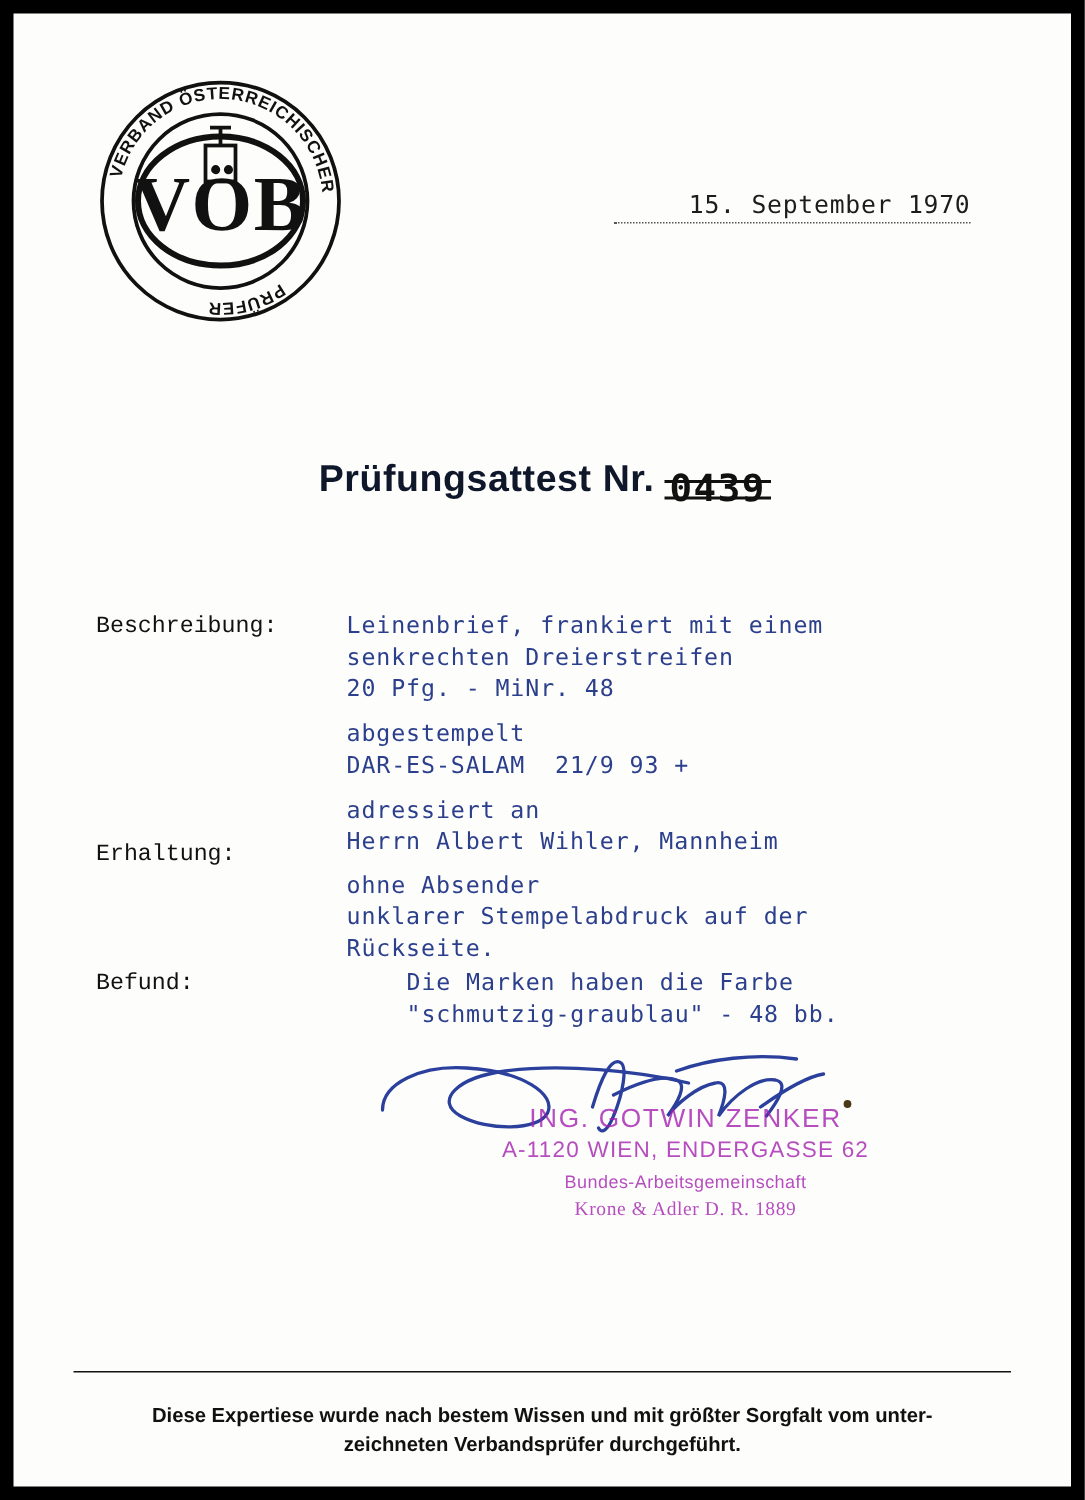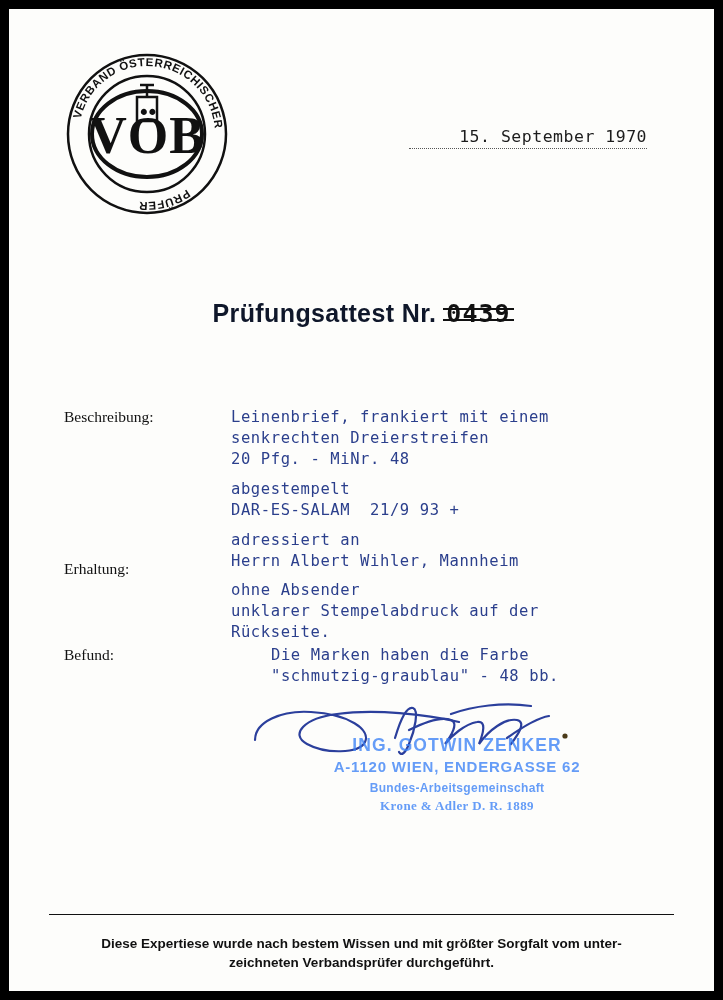--- a/index.html
+++ b/index.html
@@ -69,36 +69,37 @@
   #cert-number {
     display: inline-block;
     position: relative;
     font-family: "DejaVu Sans Mono", monospace;
     font-weight: bold;
     font-size: 25px;
     letter-spacing: 1px;
     color: #111;
     margin-left: 10px;
     vertical-align: middle;
+    margin-top: 12px;
   }
   #cert-number .strike-a,
   #cert-number .strike-b {
     position: absolute;
     left: -3px;
     right: -3px;
     height: 2px;
     background: #111;
   }
   #cert-number .strike-a { top: 9px; }
   #cert-number .strike-b { top: 20px; }
 
   
   .field-label {
     position: absolute;
-    font-family: Liberation Serif, serif;
+    font-family: Liberation Mono, monospace;
     font-size: 15.5px;
     color: #111;
     white-space: nowrap;
   }
   #label-beschreibung { left: 55px; top: 399px; }
   #label-erhaltung   { left: 55px; top: 551px; }
   #label-befund      { left: 55px; top: 637px; }
 
   .type-block {
     position: absolute;
@@ -116,23 +117,22 @@
   #block-4 { top: 571px; }
   #block-5 { top: 636px; margin-left: 40px; }
 
   
   #stamp {
     position: absolute;
     left: 318px;
     top: 725px;
     width: 260px;
     text-align: center;
-    color: #3b82f6;
+    color: #a21caf;
     opacity: 0.78;
-    font-weight: bold;
   }
   #stamp .line1 {
     font-family: "Liberation Sans", sans-serif;
     font-size: 17.5px;
     letter-spacing: 1.1px;
     line-height: 22px;
     white-space: nowrap;
   }
   #stamp .line2 {
     font-family: "Liberation Sans", sans-serif;

